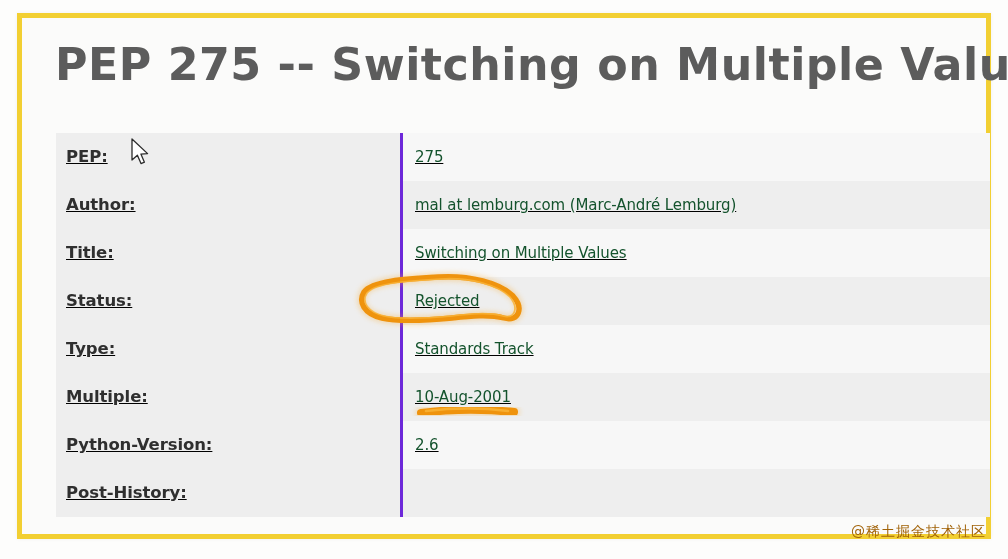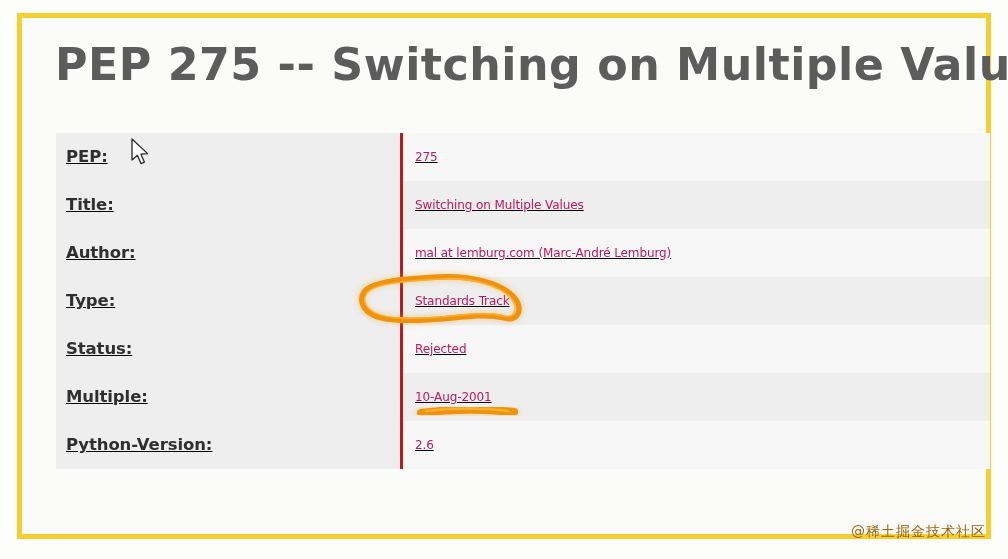--- a/index.html
+++ b/index.html
@@ -82,25 +82,25 @@
     width: 334px;
     background: #eeeeee;
     color: #2f2f2f;
     font-weight: bold;
     font-family: "DejaVu Sans", "Liberation Sans", sans-serif;
     font-size: 16.5px;
     letter-spacing: -0.1px;
   }
 
   #pep-table td.field-value {
-    color: #be185d;
+    color: #14532d;
     font-weight: normal;
     font-family: "DejaVu Sans", "Liberation Sans", sans-serif;
-    font-size: 12px;
-    border-left: 3px solid #b91c1c;
+    font-size: 15px;
+    border-left: 3px solid #6d28d9;
     padding-left: 12px;
     letter-spacing: -0.1px;
   }
   #pep-table tr:nth-child(odd)  td.field-value { background: #f7f7f7; }
   #pep-table tr:nth-child(even) td.field-value { background: #eeeeee; }
 
   
   .annotation-layer {
     position: absolute;
     left: 0; top: 0;
@@ -138,42 +138,46 @@
 
     <h1 id="page-title">PEP 275 -- Switching on Multiple Values</h1>
 
     <table id="pep-table">
       <tbody>
         <tr>
           <th class="field-label">PEP:</th>
           <td class="field-value">275</td>
         </tr>
         <tr>
+          <th class="field-label">Author:</th>
+          <td class="field-value">mal at lemburg.com (Marc-André Lemburg)</td>
+        </tr>
+        <tr>
           <th class="field-label">Title:</th>
           <td class="field-value">Switching on Multiple Values</td>
         </tr>
         <tr>
-          <th class="field-label">Author:</th>
-          <td class="field-value">mal at lemburg.com (Marc-André Lemburg)</td>
+          <th class="field-label">Status:</th>
+          <td class="field-value">Rejected</td>
         </tr>
         <tr>
           <th class="field-label">Type:</th>
           <td class="field-value">Standards Track</td>
         </tr>
         <tr>
-          <th class="field-label">Status:</th>
-          <td class="field-value">Rejected</td>
-        </tr>
-        <tr>
           <th class="field-label">Multiple:</th>
           <td class="field-value">10-Aug-2001</td>
         </tr>
         <tr>
           <th class="field-label">Python-Version:</th>
           <td class="field-value">2.6</td>
+        </tr>
+        <tr>
+          <th class="field-label">Post-History:</th>
+          <td class="field-value"></td>
         </tr>
       </tbody>
     </table>
 
   </div>
 
   <svg class="annotation-layer" viewBox="0 0 1008 559" width="1008" height="559" xmlns="http://www.w3.org/2000/svg">
     <defs>
       <filter id="marker-soft" x="-30%" y="-60%" width="160%" height="220%">
         <feGaussianBlur stdDeviation="0.7"></feGaussianBlur>

